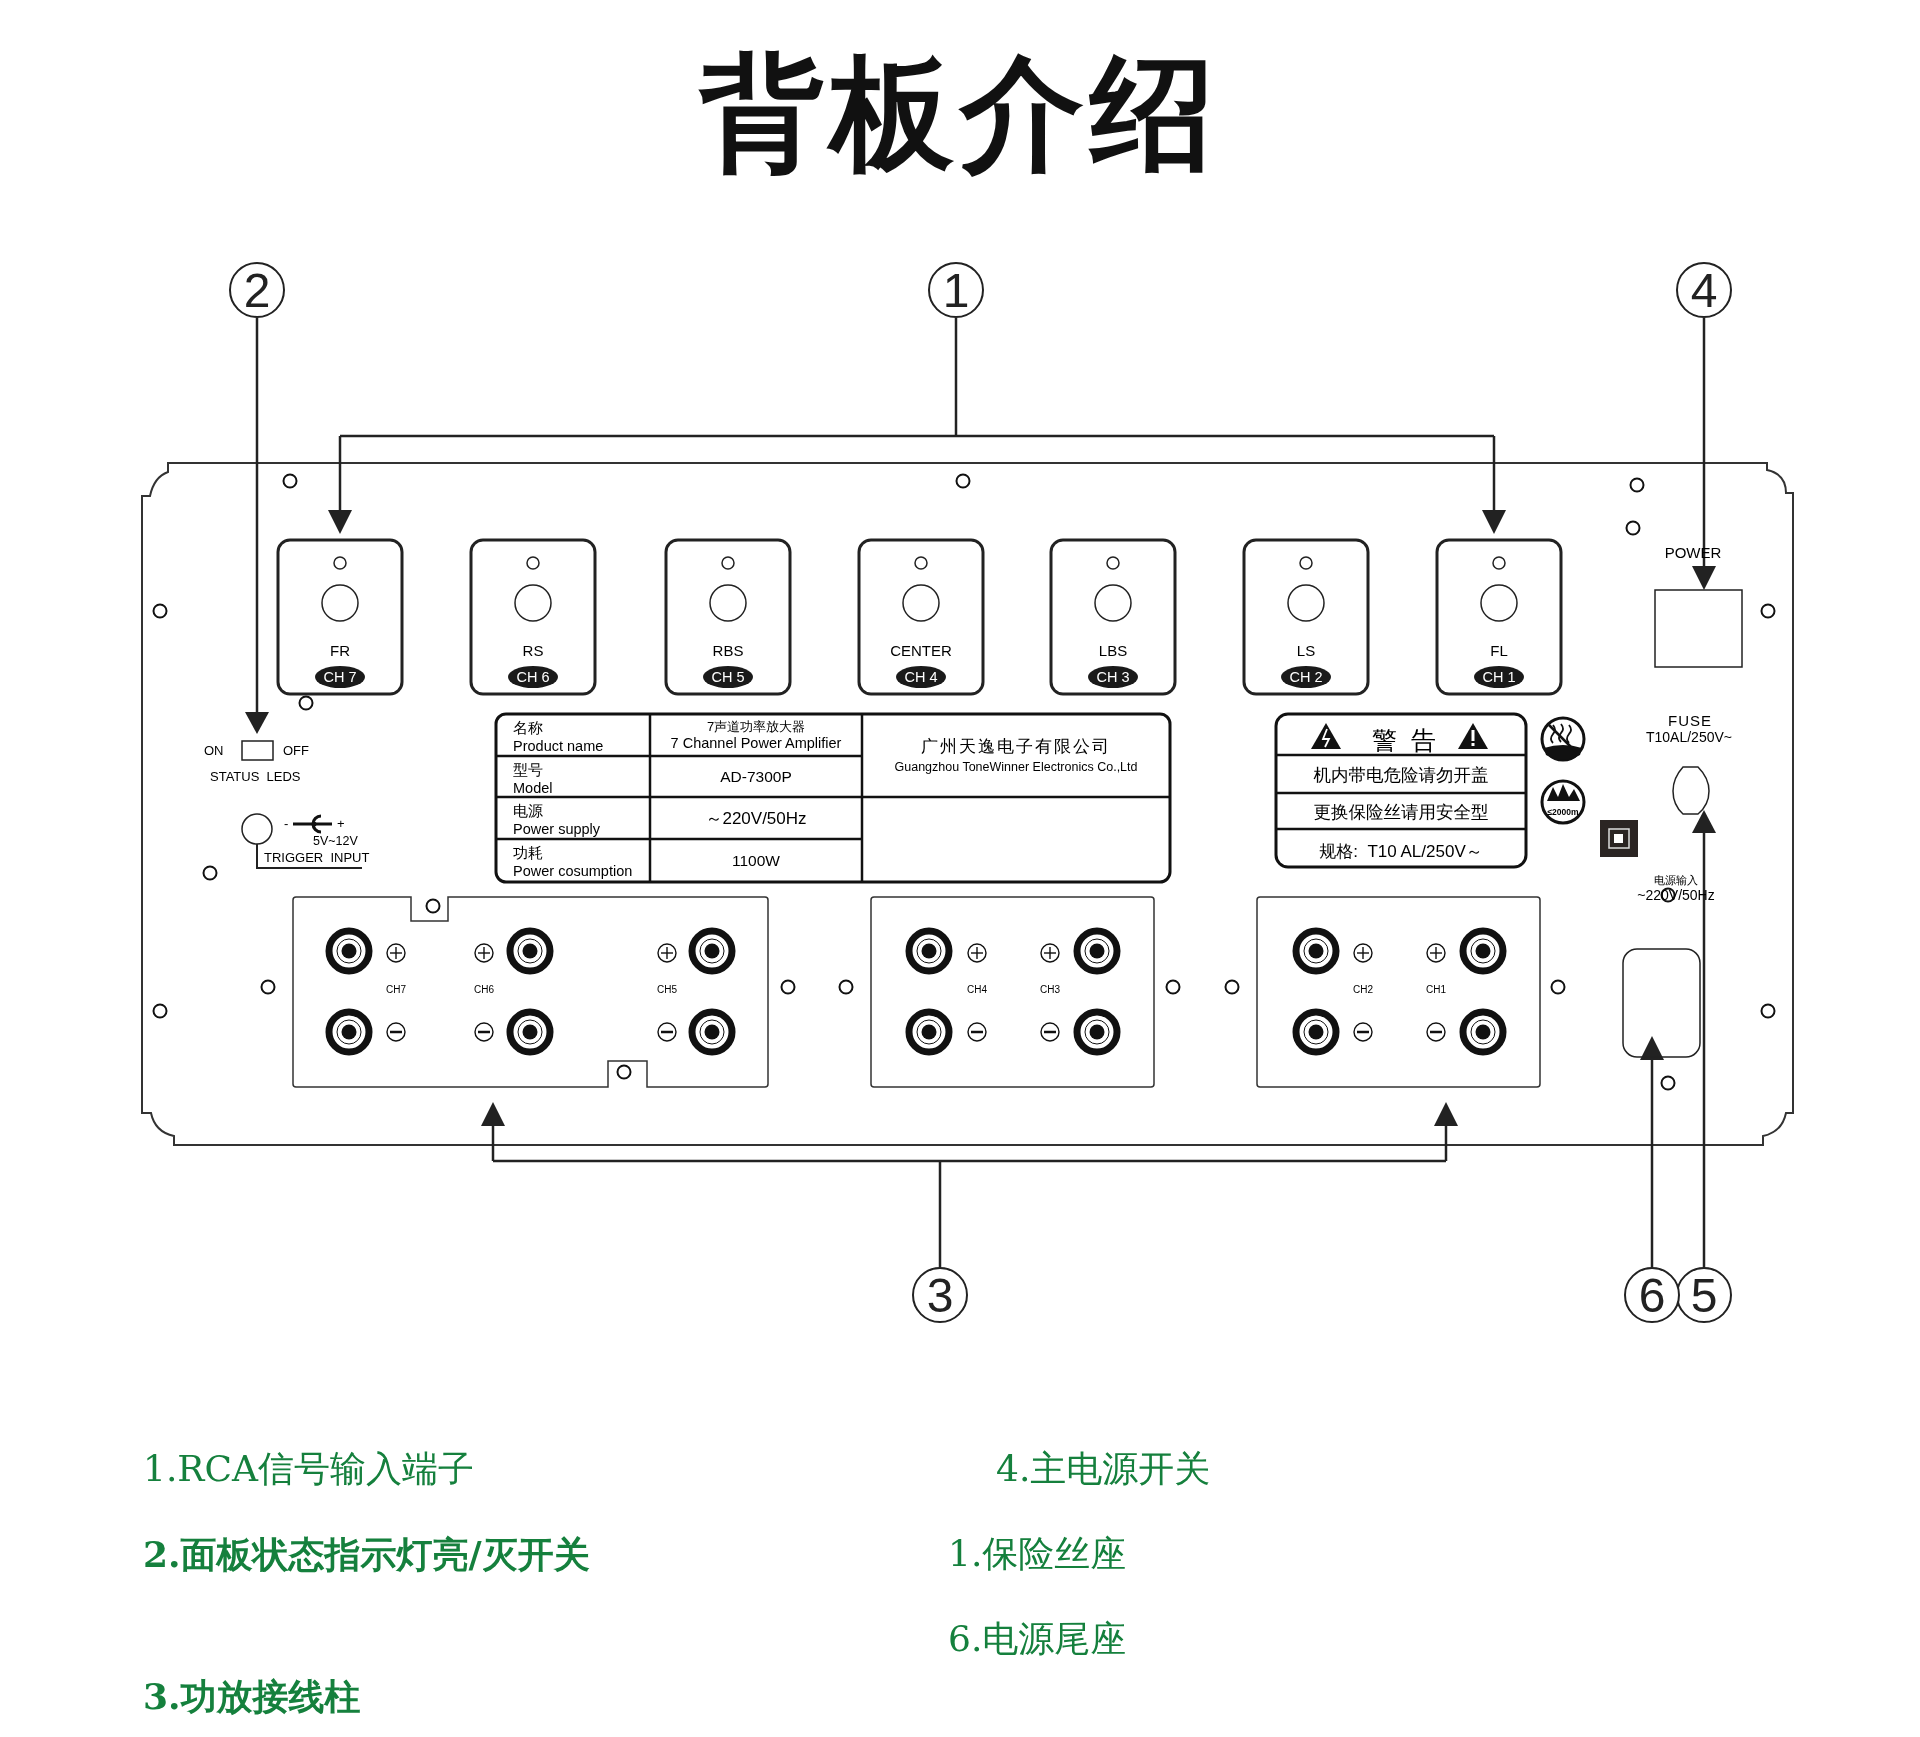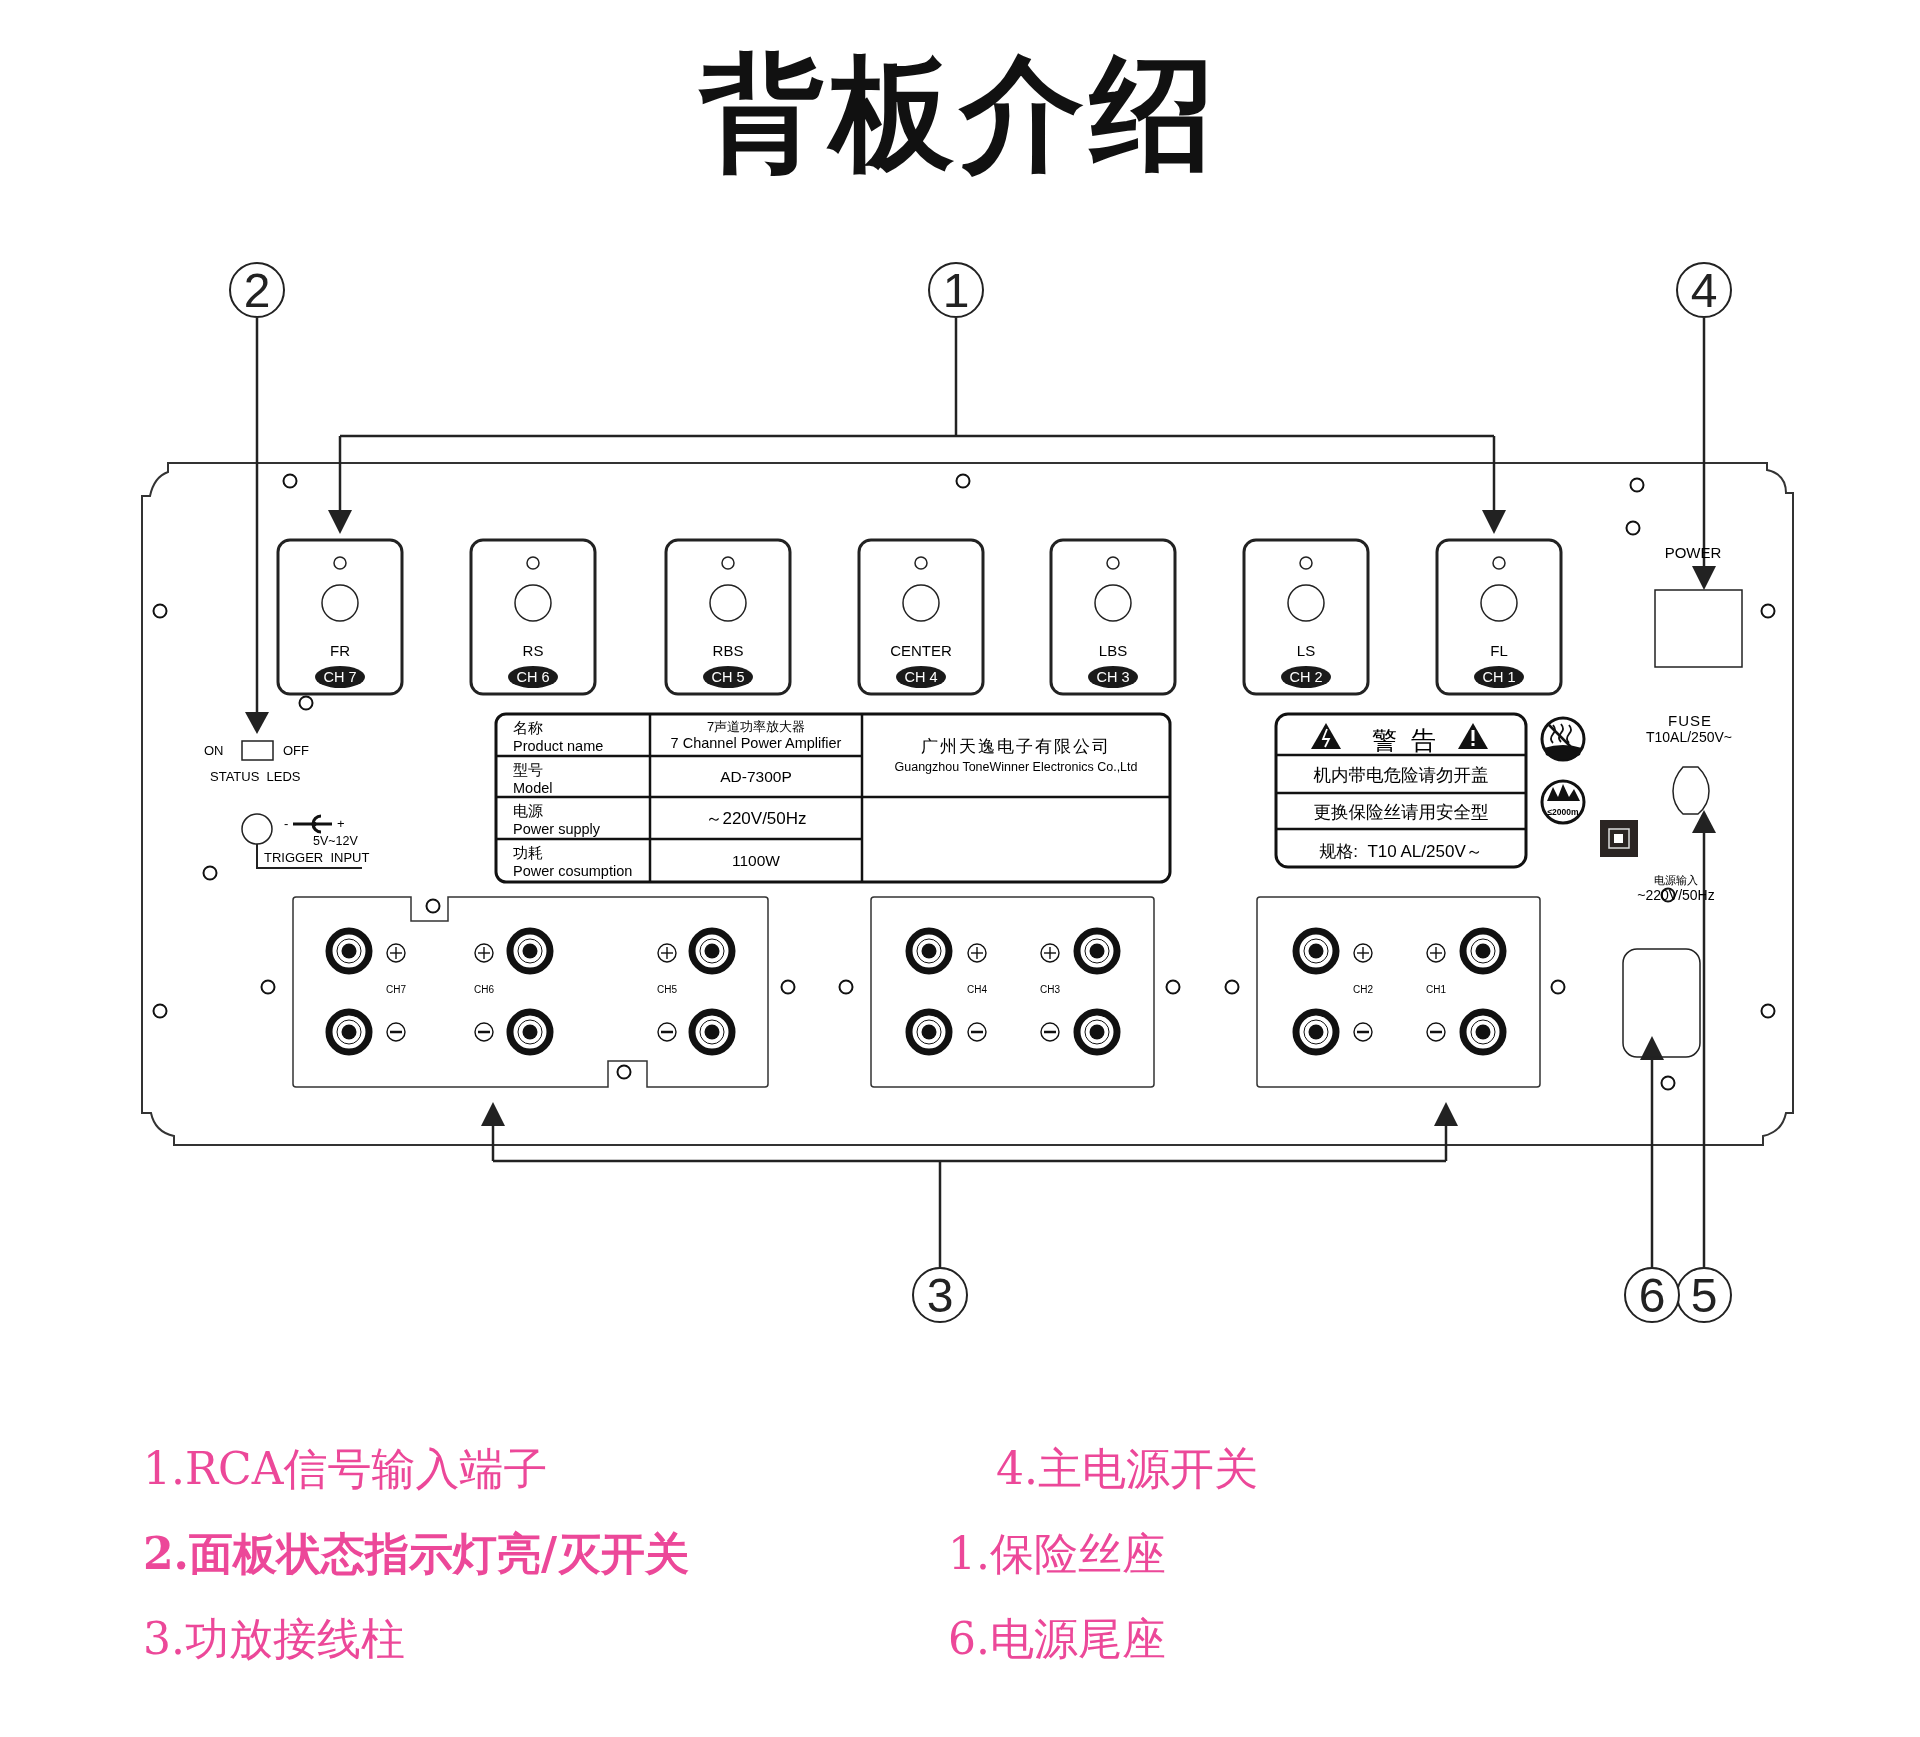--- a/index.html
+++ b/index.html
@@ -1,20 +1,20 @@
 <!DOCTYPE html>
 <html><head>
 <meta charset="utf-8">
 <style>
   html,body{margin:0;padding:0;background:#ffffff;}
   body{width:1920px;height:1737px;position:relative;overflow:hidden;font-family:"Liberation Sans",sans-serif;color:#111;}
   .abs{position:absolute;}
   #title{left:0;top:38px;width:1920px;text-align:center;font-family:"DejaVu Serif",serif;font-weight:bold;font-size:124px;letter-spacing:6px;line-height:150px;color:#111;}
   #diagram{position:absolute;left:0;top:0;width:1920px;height:1737px;}
-  .legend-item{position:absolute;font-family:"DejaVu Serif",serif;font-size:44px;color:#ec4899;line-height:56px;white-space:nowrap;}
+  .legend-item{position:absolute;font-family:"DejaVu Serif",serif;font-size:36px;color:#15803d;line-height:56px;white-space:nowrap;}
   svg text{font-family:"Liberation Sans",sans-serif;}
 </style>
 </head>
 <body>
 
 <div id="title" class="abs">背板介绍</div>
 
 <svg id="diagram" viewBox="0 0 1920 1737" xmlns="http://www.w3.org/2000/svg">
   <defs>
     <marker id="arr" markerWidth="10" markerHeight="10" refX="5" refY="5" orient="auto"></marker>
@@ -403,17 +403,17 @@
         </g>
         <text x="1363" y="993" font-size="10" text-anchor="middle">CH2</text>
         <text x="1436" y="993" font-size="10" text-anchor="middle">CH1</text>
       </g>
     </g>
 </svg>
 
 <div>
   <div class="legend-item" style="left:143px;top:1441px;">1.RCA信号输入端子</div>
   <div class="legend-item" style="left:143px;top:1526px;font-weight:bold;">2.面板状态指示灯亮/灭开关</div>
-  <div class="legend-item" style="left:143px;top:1611px;">3.功放接线柱</div>
+  <div class="legend-item" style="left:143px;top:1668px;font-weight:bold;">3.功放接线柱</div>
   <div class="legend-item" style="left:948px;top:1441px;margin-left:48px;">4.主电源开关</div>
   <div class="legend-item" style="left:948px;top:1526px;">1.保险丝座</div>
   <div class="legend-item" style="left:948px;top:1611px;">6.电源尾座</div>
 </div>
 
 </body></html>

